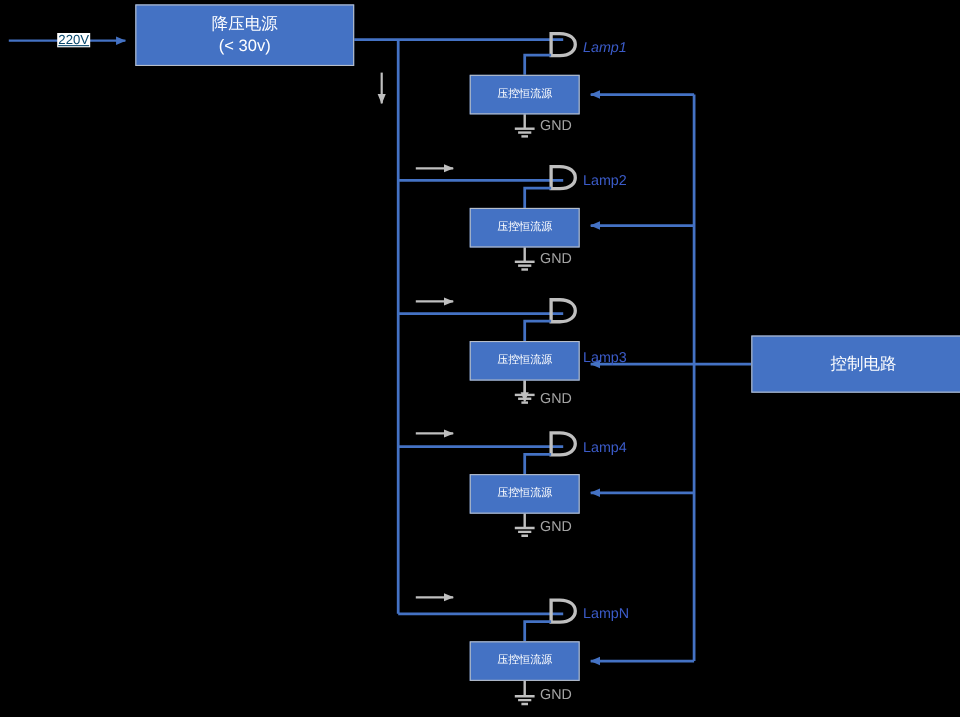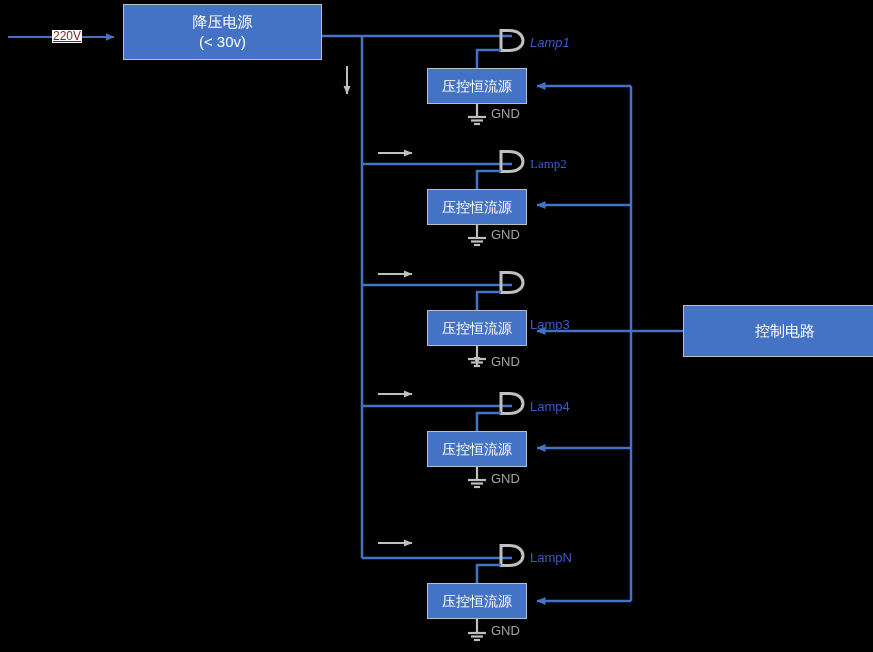--- a/index.html
+++ b/index.html
@@ -32,42 +32,42 @@
     align-items: center;
     justify-content: center;
     text-align: center;
     line-height: 1.35;
     white-space: pre-line;
   }
   .block-supply {
     font-size: 15px;
   }
   .block-driver {
-    font-size: 14px;
+    font-size: 10px;
   }
   .block-control {
     font-size: 15px;
   }
   .netlabel {
     position: absolute;
     color: #3B5BC8;
     font-size: 13px;
     white-space: nowrap;
     line-height: 1;
   }
   .gndlabel {
     position: absolute;
     color: #a3a3a3;
     font-size: 13px;
     white-space: nowrap;
     line-height: 1;
   }
   .voltlabel {
     position: absolute;
-    color: #7f1d1d;
+    color: #0c4a6e;
     background: #FFFFFF;
     font-size: 12px;
     padding: 0 1px;
     line-height: 1.1;
     white-space: nowrap;
     text-decoration: underline;
   }
 </style>
 </head>
 <body>
@@ -178,21 +178,21 @@
 
   <div class="blockbox block-supply" style="left:123px; top:4px; width:199px; height:56px;text-align:center;">降压电源
 (&lt; 30v)</div>
 
   <div class="blockbox block-control" style="left:683px; top:305px; width:204px; height:52px;">控制电路</div>
 
   <div class="netlabel" style="left:530px; top:36px;font-style:italic;">Lamp1</div>
   <div class="blockbox block-driver" style="left:427px; top:68px; width:100px; height:36px;">压控恒流源</div>
   <div class="gndlabel" style="left:491px; top:107px;">GND</div>
 
-  <div class="netlabel" style="left:530px; top:157px;font-family:Liberation Serif, serif;">Lamp2</div>
+  <div class="netlabel" style="left:530px; top:157px;">Lamp2</div>
   <div class="blockbox block-driver" style="left:427px; top:189px; width:100px; height:36px;">压控恒流源</div>
   <div class="gndlabel" style="left:491px; top:228px;">GND</div>
 
   <div class="netlabel" style="left:530px; top:278px;margin-top:40px;">Lamp3</div>
   <div class="blockbox block-driver" style="left:427px; top:310px; width:100px; height:36px;">压控恒流源</div>
   <div class="gndlabel" style="left:491px; top:355px;">GND</div>
 
   <div class="netlabel" style="left:530px; top:384px;margin-top:16px;">Lamp4</div>
   <div class="blockbox block-driver" style="left:427px; top:431px; width:100px; height:36px;">压控恒流源</div>
   <div class="gndlabel" style="left:491px; top:472px;">GND</div>

